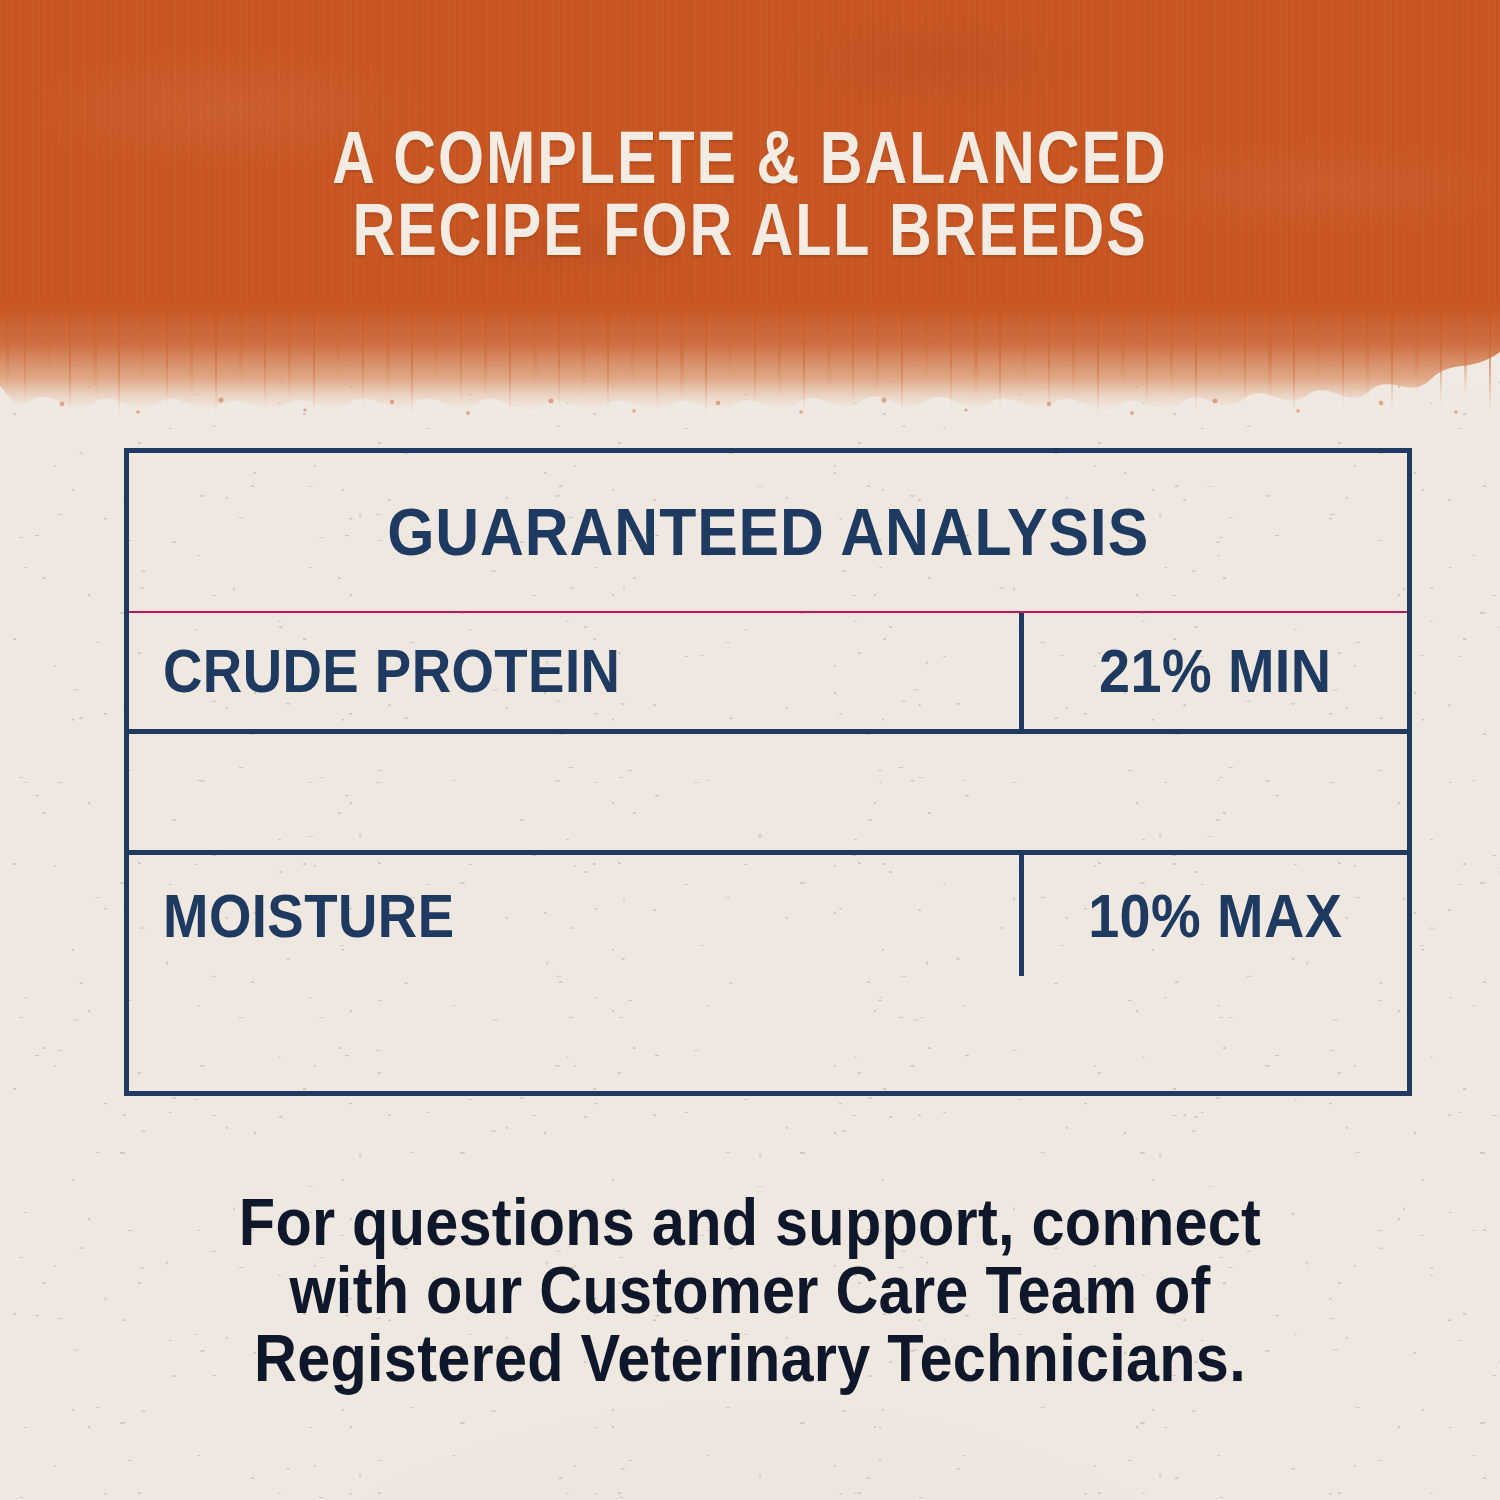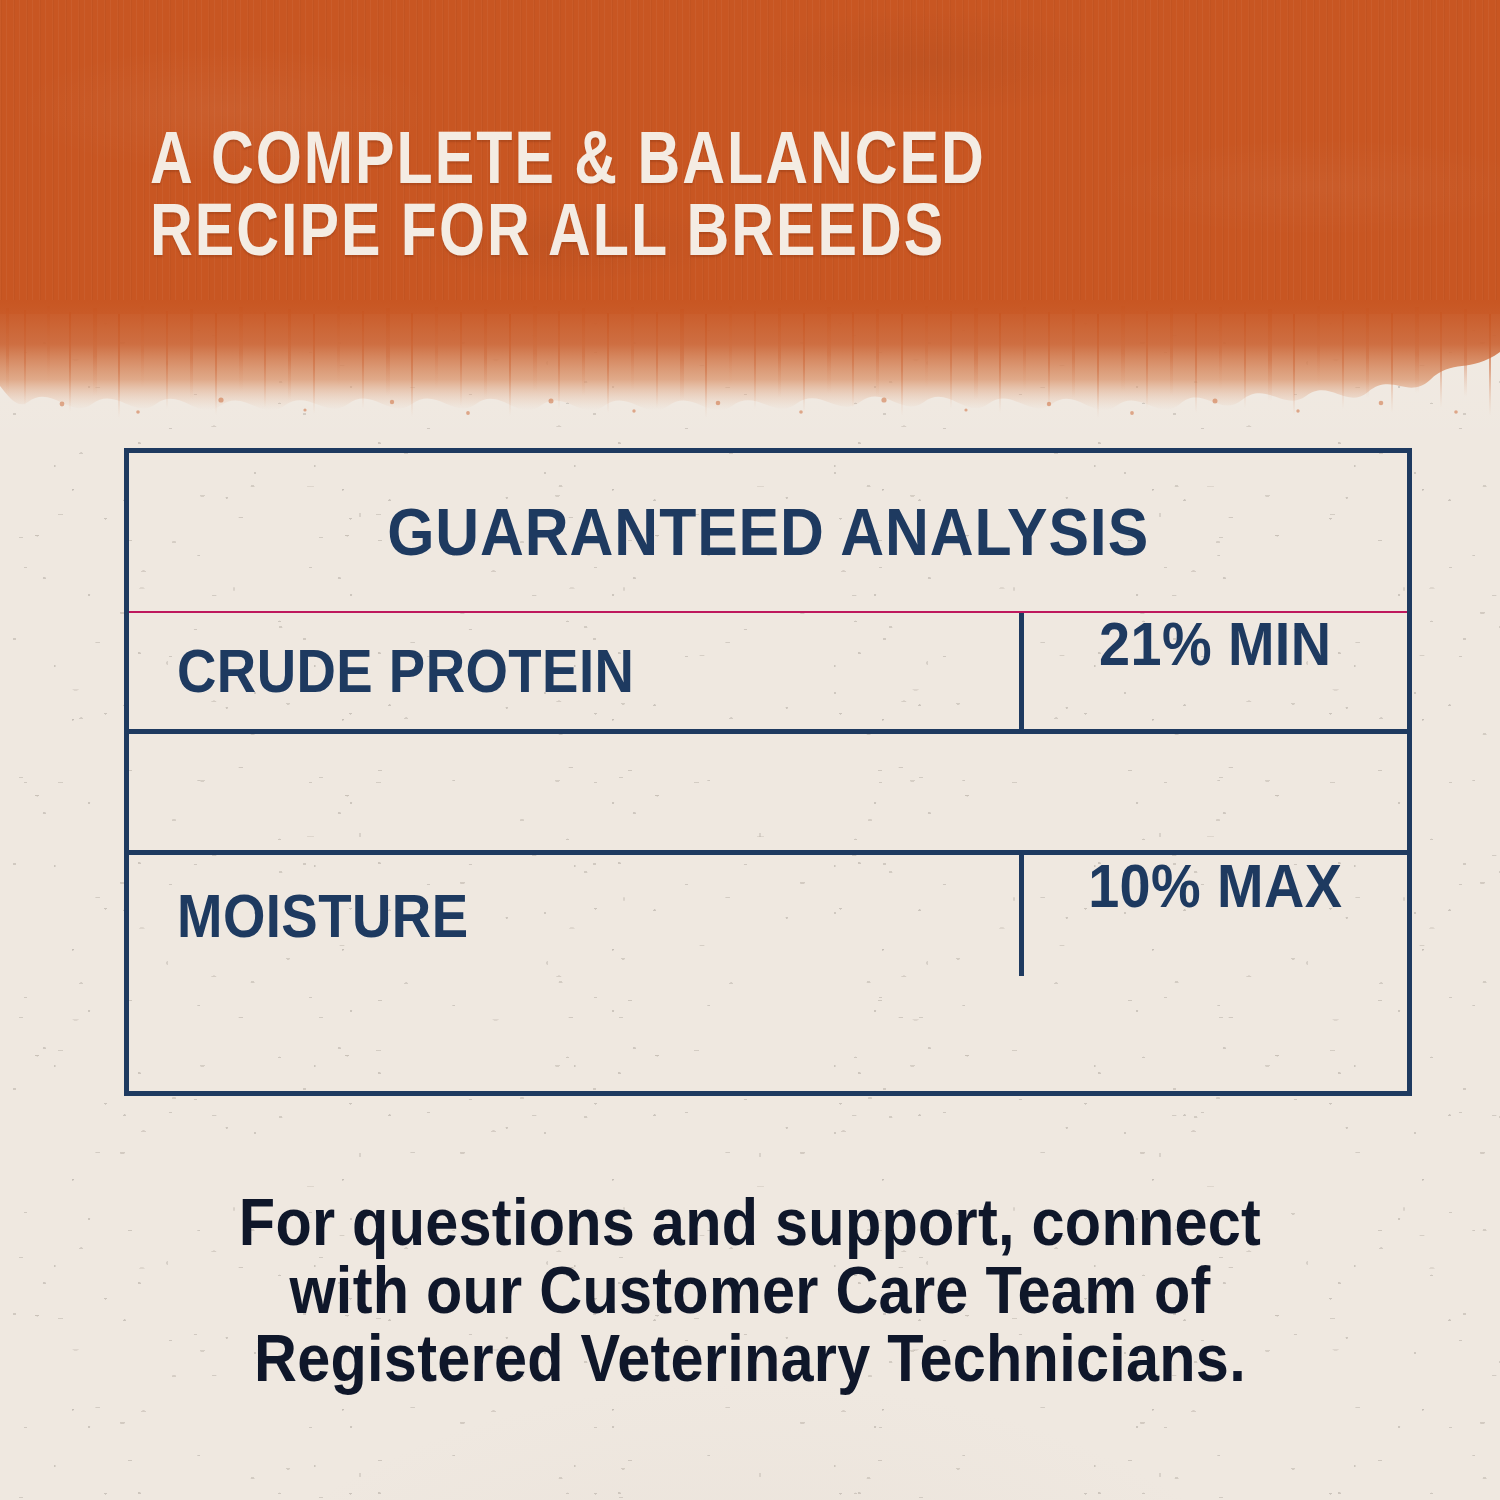--- a/index.html
+++ b/index.html
@@ -133,21 +133,21 @@
     overflow: hidden;
   }
   .torn-edge svg { display: block; }
 
   
   .header-title {
     position: absolute;
     top: 122px;
     left: 0;
     width: 1500px;
-    text-align: left;
+    text-align: center;
     color: #f4ece3;
     font-family: "Liberation Sans Narrow", "Liberation Sans", sans-serif;
     font-weight: 700;
     font-size: 74px;
     line-height: 72px;
     letter-spacing: 2.5px;
     text-shadow: 0 2px 2px rgba(120,45,15,.30);
   }
   .header-title .line {
     display: block;
@@ -192,25 +192,26 @@
     border-bottom: 5px solid #1e3a60;
   }
   .ga-row:last-child { border-bottom: none; }
 
   .ga-cell-label {
     width: 895px;   
     box-sizing: border-box;
     border-right: 5px solid #1e3a60;
     display: flex;
     align-items: center;
-    padding-left: 48px;
+    padding-left: 34px;
   }
   .ga-cell-value {
     flex: 1;
     display: flex;
+    align-items: center;
     justify-content: center;
   }
 
   .ga-label-text,
   .ga-value-text {
     color: #1e3a60;
     font-family: "Liberation Sans Narrow", "Liberation Sans", sans-serif;
     font-weight: 700;
     font-size: 62px;
     line-height: 62px;

